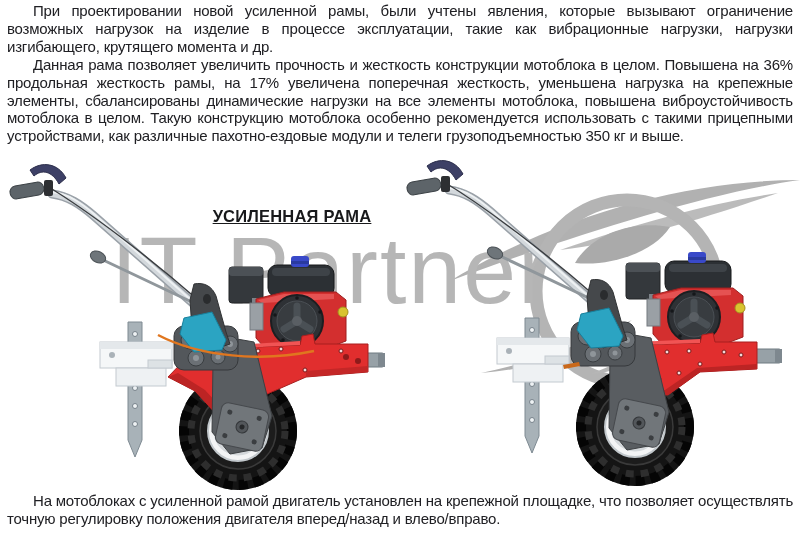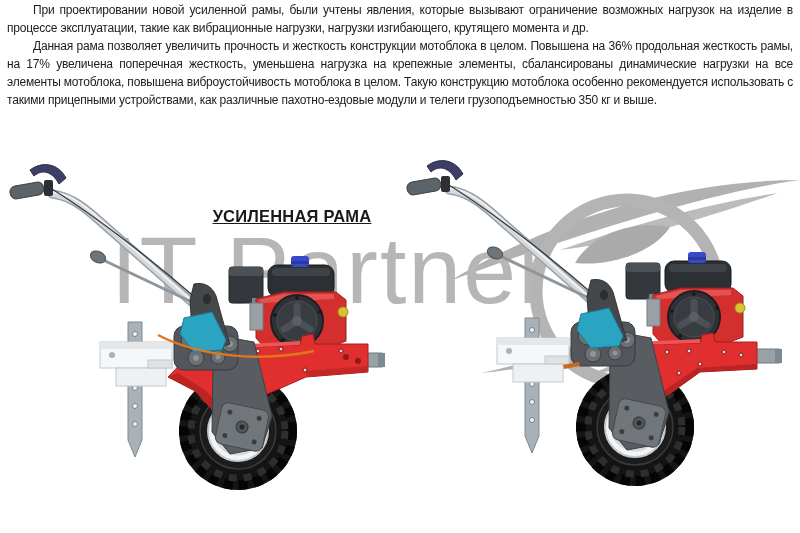--- a/index.html
+++ b/index.html
@@ -1,19 +1,19 @@
 <!DOCTYPE html>
 <html><head>
 <meta charset="utf-8">
 <style>
   html,body{margin:0;padding:0;background:#fff;}
   .stage{position:relative;width:800px;height:533px;background:#ffffff;overflow:hidden;
          font-family:"Liberation Sans",sans-serif;}
   .copy{position:absolute;left:0;right:0;}
-  .copy p{margin:0;padding:0 7px;font-size:12px;line-height:17.9px;letter-spacing:-0.2px;
+  .copy p{margin:0;padding:0 7px;font-size:15px;line-height:17.9px;letter-spacing:-0.2px;
           color:#202024;text-align:justify;text-indent:26px;}
   .copy.top{top:2px;}
   .copy.bottom{top:492px;}
   .fig-label{position:absolute;transform:translateX(-50%);font-weight:bold;font-size:16.5px;
              color:#18191b;letter-spacing:0.2px;white-space:nowrap;}
   #label-left{left:292px;top:207px;text-decoration:underline;}
   #label-right{left:681px;top:205px;}
   svg.figure{position:absolute;left:0;top:0;display:block;}
 </style>
 </head>
@@ -199,14 +199,17 @@
     </g>
   </svg>
 
   <div class="fig-label" id="label-left">УСИЛЕННАЯ РАМА</div>
 
   <div class="copy top">
     <p>При проектировании новой усиленной рамы, были учтены явления, которые вызывают ограничение возможных нагрузок на изделие в процессе эксплуатации, такие как вибрационные нагрузки, нагрузки изгибающего, крутящего момента и др.</p>
     <p>Данная рама позволяет увеличить прочность и жесткость конструкции мотоблока в целом. Повышена на 36% продольная жесткость рамы, на 17% увеличена поперечная жесткость, уменьшена нагрузка на крепежные элементы, сбалансированы динамические нагрузки на все элементы мотоблока, повышена виброустойчивость мотоблока в целом. Такую конструкцию мотоблока особенно рекомендуется использовать с такими прицепными устройствами, как различные пахотно-ездовые модули и телеги грузоподъемностью 350 кг и выше.</p>
   </div>
 
+  <div class="copy bottom">
+    <p>На мотоблоках с усиленной рамой двигатель установлен на крепежной площадке, что позволяет осуществлять точную регулировку положения двигателя вперед/назад и влево/вправо.</p>
+  </div>
 
 </div>
 
 </body></html>

